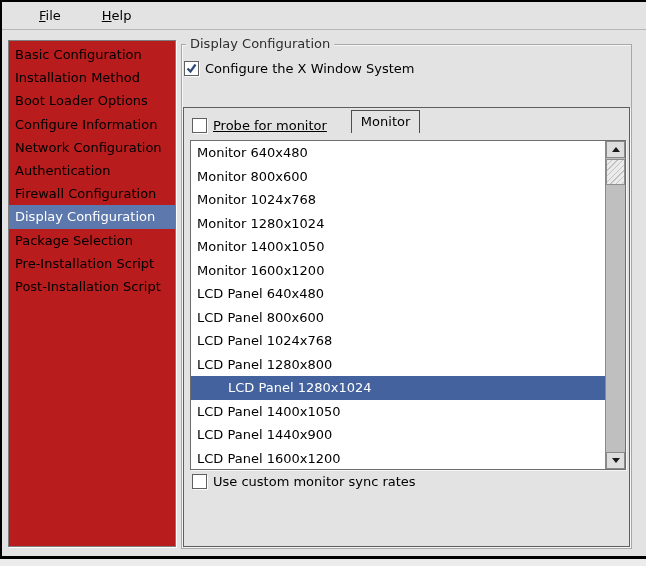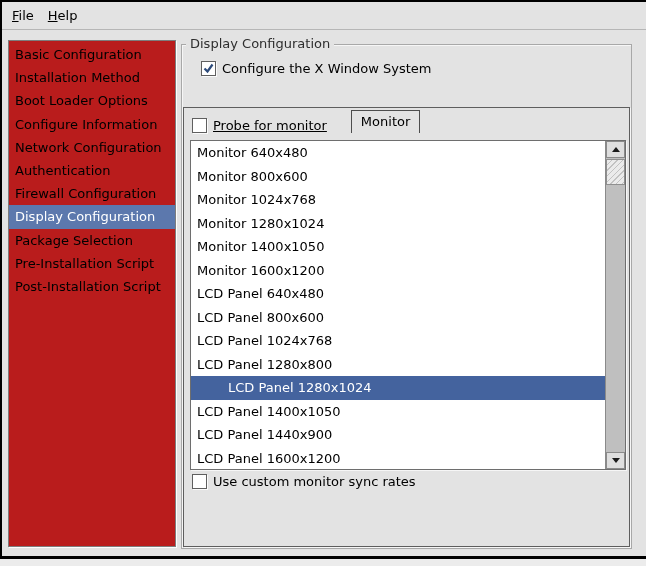--- a/index.html
+++ b/index.html
@@ -16,21 +16,21 @@
     box-shadow: inset 2px 0 0 #000, inset 0 2px 0 #000, inset 0 -3px 0 #000;
   }
   
   .menubar {
     position:absolute; left:2px; top:2px; right:0; height:28px;
     display:flex; align-items:center; padding-left:3px;
     border-bottom:1px solid #b6b6b6;
     background:#e3e3e3;
   }
   .menu-item {
-    padding:0 7px; height:24px; line-height:24px; cursor:default;
+    padding:0 7px; height:24px; line-height:24px; cursor:default;margin-left:27px;
   }
   .menu-item::first-letter { text-decoration:underline; }
   
   .side-list {
     position:absolute; left:8px; top:40px; width:168px; height:507px;
     background:#b91c1c; border:1px solid #7d7d7d;
     box-shadow:1px 1px 0 #fdfdfd;
     padding-top:2px; overflow:hidden;
   }
   .side-item {
@@ -129,21 +129,21 @@
       <div class="side-item">Firewall Configuration</div>
       <div class="side-item sel">Display Configuration</div>
       <div class="side-item">Package Selection</div>
       <div class="side-item">Pre-Installation Script</div>
       <div class="side-item">Post-Installation Script</div>
     </div>
 
   <div class="frame"></div>
   <div class="frame-title">Display Configuration</div>
 
-  <div class="check-row" style="left:201px; top:61px;">
+  <div class="check-row" style="left:184px; top:61px;">
     <span class="checkbox checked">
       <svg class="check-icon" width="13" height="13" viewBox="0 0 13 13">
         <path d="M2.5 6.5 L5.5 9.5 L10.5 2.5" stroke="#2c4a7a" stroke-width="2.2" fill="none"></path>
       </svg>
     </span>
     <span class="check-label">Configure the X Window System</span>
   </div>
 
   <div class="tab-bar">
       <div class="tab">General</div>

